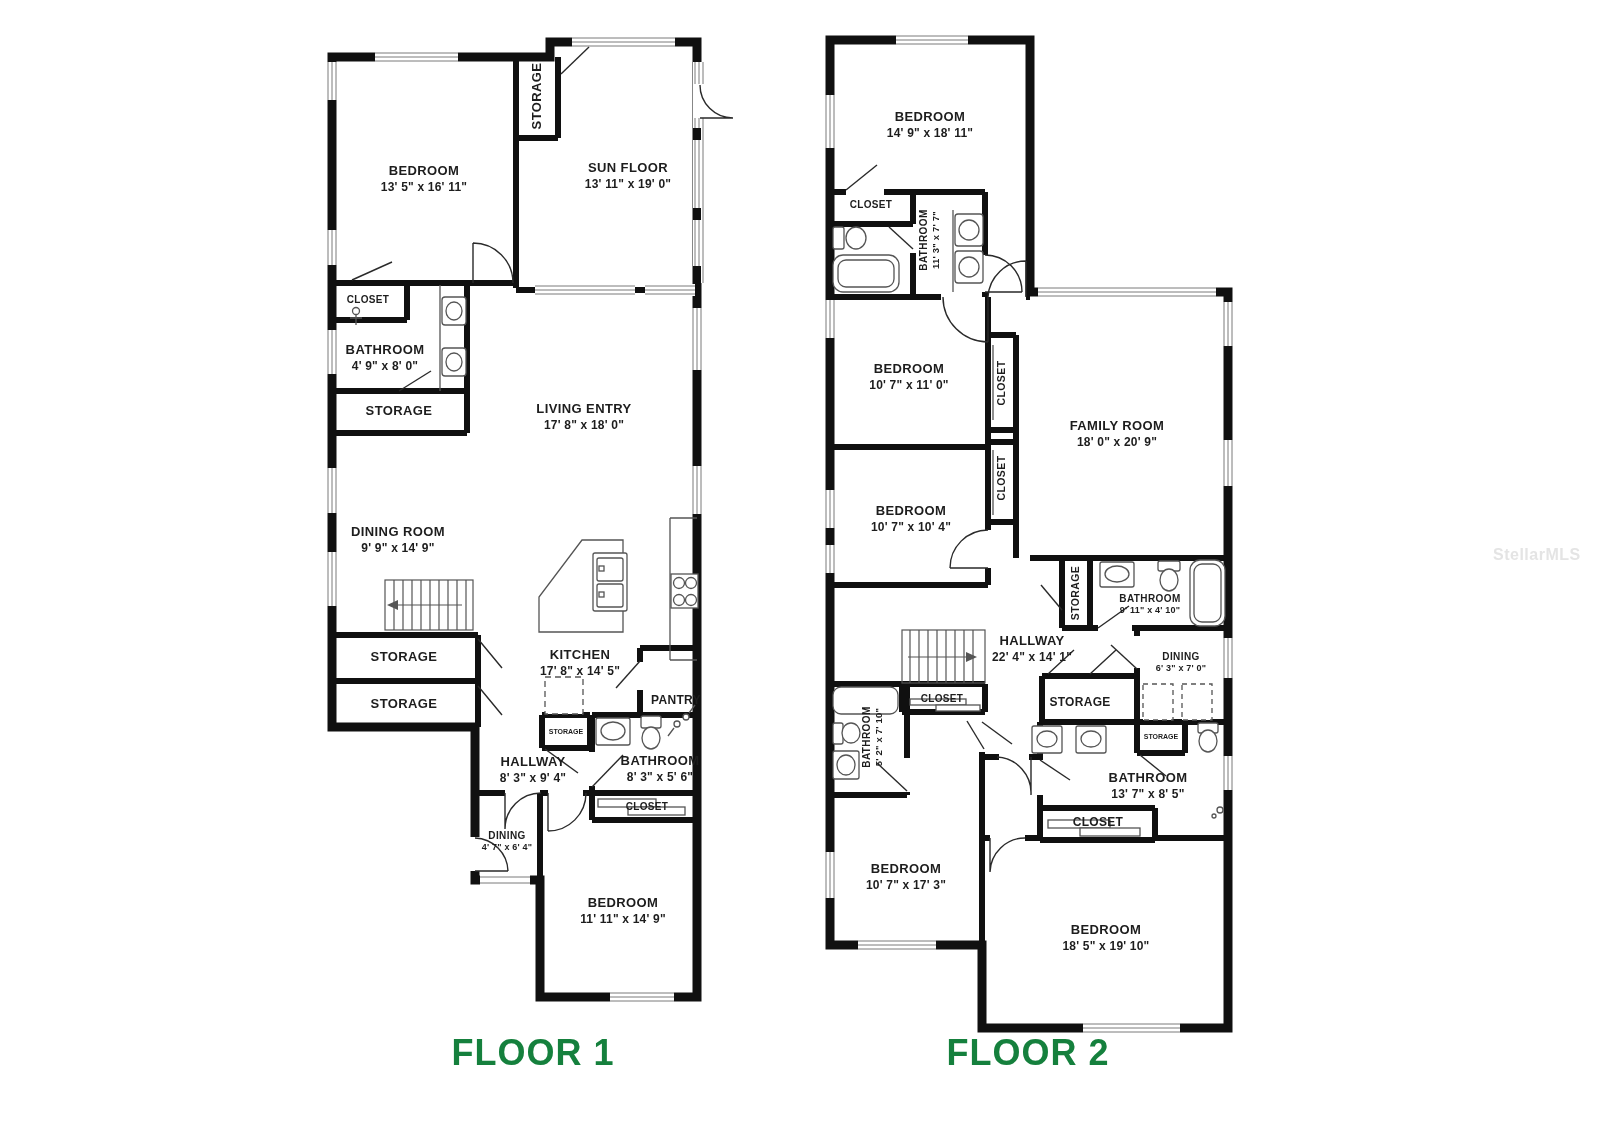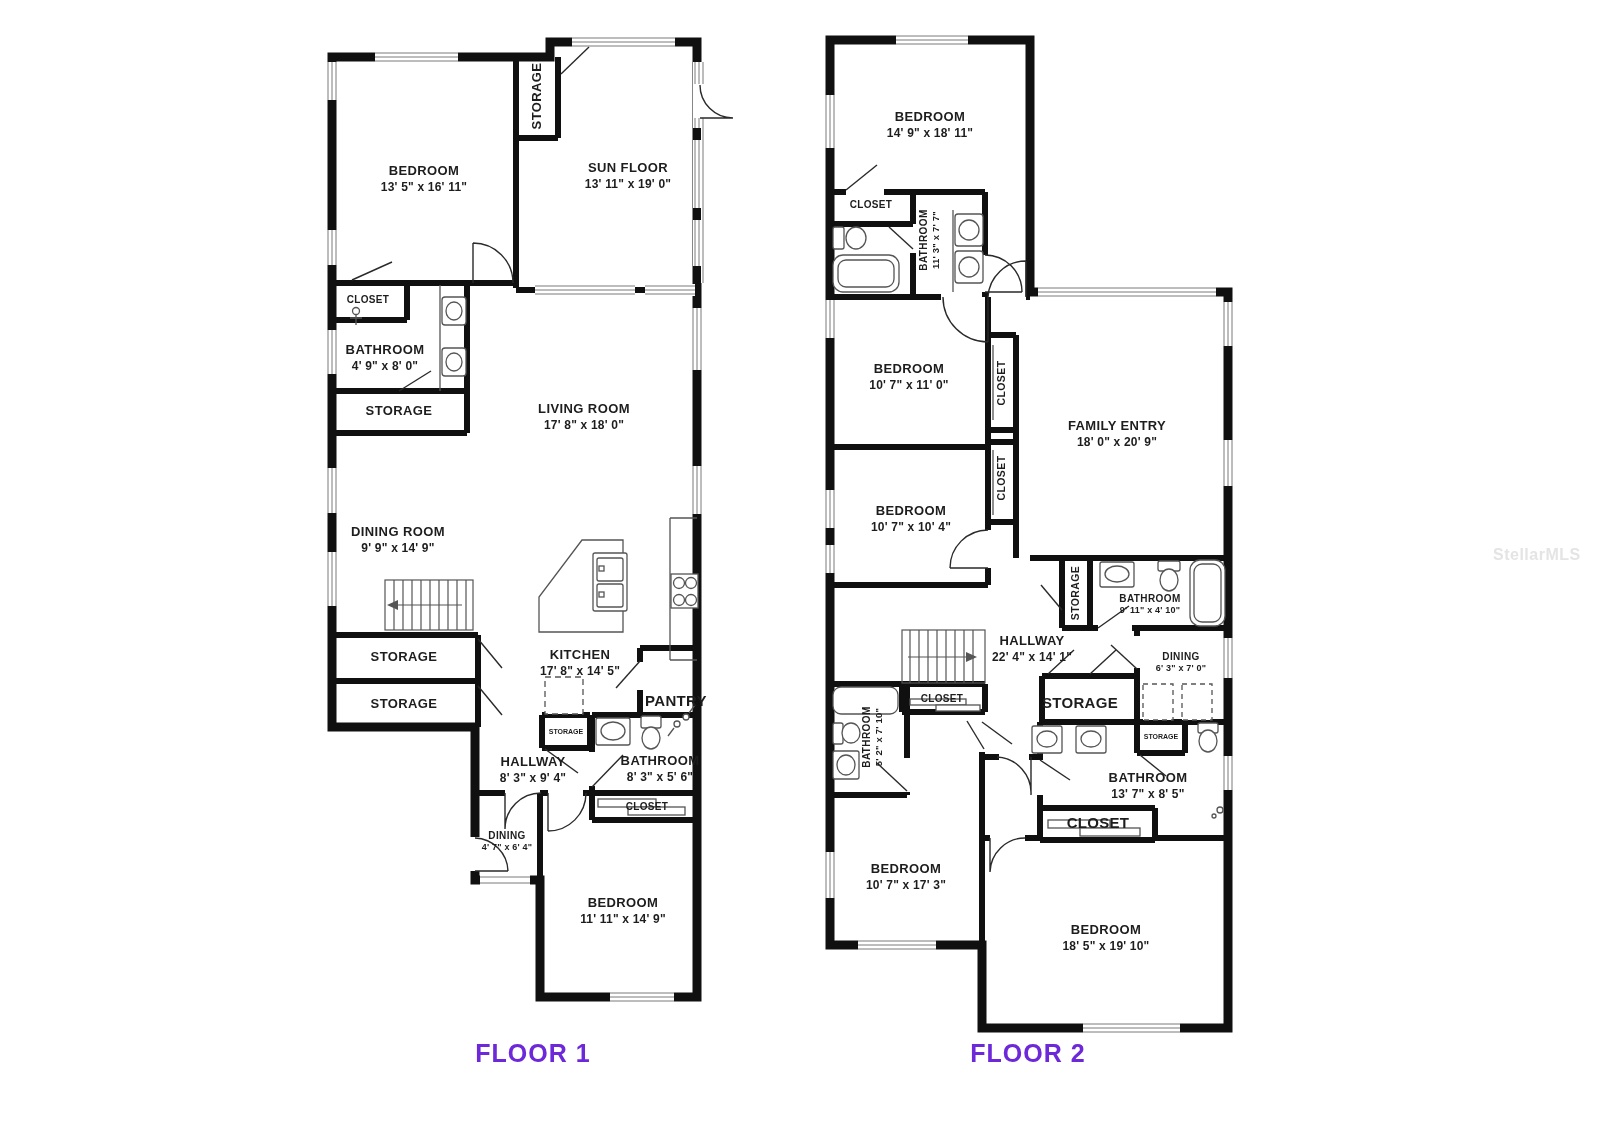--- a/index.html
+++ b/index.html
@@ -10,23 +10,23 @@
        white-space:nowrap;line-height:1.3;z-index:5;}
   .lbl .n{display:block;font-size:13px;font-weight:700;letter-spacing:.4px;}
   .lbl .d{display:block;font-size:12px;font-weight:700;letter-spacing:.2px;}
   .lbl .d:empty{display:none;}
   .sm .n{font-size:10px;letter-spacing:.3px;}
   .tiny .n{font-size:7px;letter-spacing:0;}
   .vert{transform:translate(-50%,-50%) rotate(-90deg);}
   .vert.v10 .n{font-size:10px;} .vert.v10 .d{font-size:9.5px;}
   .vert.v11 .n{font-size:10.5px;}
   .sm2 .n{font-size:10px;} .sm2 .d{font-size:9px;}
-  .s11 .n{font-size:15px;}
-  .title{position:absolute;transform:translate(-50%,-50%);font-size:25px;font-weight:600;
-         letter-spacing:1px;color:#6d28d9;white-space:nowrap;z-index:5;}
+  .s11 .n{font-size:12px;}
+  .title{position:absolute;transform:translate(-50%,-50%);font-size:36px;font-weight:600;
+         letter-spacing:1px;color:#15803d;white-space:nowrap;z-index:5;}
   .watermark{position:absolute;font-size:16px;font-weight:700;letter-spacing:.5px;
              color:#e4e4e4;z-index:6;margin-left:23px;}
 </style>
 </head>
 <body>
 
 <div class="stage">
 
 <svg class="plan-svg" width="1600" height="1134" viewBox="0 0 1600 1134">
 
@@ -289,21 +289,21 @@
     <span class="n">CLOSET</span>
   </div>
   <div class="lbl" style="left:385px;top:358px">
     <span class="n">BATHROOM</span>
     <span class="d">4' 9" x 8' 0"</span>
   </div>
   <div class="lbl" style="left:399px;top:411px">
     <span class="n">STORAGE</span>
   </div>
   <div class="lbl" style="left:584px;top:417px">
-    <span class="n">LIVING ROOM</span>
+    <span class="n">LIVING ENTRY</span>
     <span class="d">17' 8" x 18' 0"</span>
   </div>
   <div class="lbl" style="left:398px;top:540px">
     <span class="n">DINING ROOM</span>
     <span class="d">9' 9" x 14' 9"</span>
   </div>
   <div class="lbl" style="left:404px;top:657px">
     <span class="n">STORAGE</span>
   </div>
   <div class="lbl" style="left:404px;top:704px">
@@ -355,21 +355,21 @@
     <span class="n">BEDROOM</span>
     <span class="d">10' 7" x 11' 0"</span>
   </div>
   <div class="lbl vert v11" style="left:1002px;top:383px">
     <span class="n">CLOSET</span>
   </div>
   <div class="lbl vert v11" style="left:1002px;top:478px">
     <span class="n">CLOSET</span>
   </div>
   <div class="lbl" style="left:1117px;top:434px">
-    <span class="n">FAMILY ENTRY</span>
+    <span class="n">FAMILY ROOM</span>
     <span class="d">18' 0" x 20' 9"</span>
   </div>
   <div class="lbl" style="left:911px;top:519px">
     <span class="n">BEDROOM</span>
     <span class="d">10' 7" x 10' 4"</span>
   </div>
   <div class="lbl vert v11" style="left:1076px;top:593px">
     <span class="n">STORAGE</span>
   </div>
   <div class="lbl sm2" style="left:1150px;top:604px">

